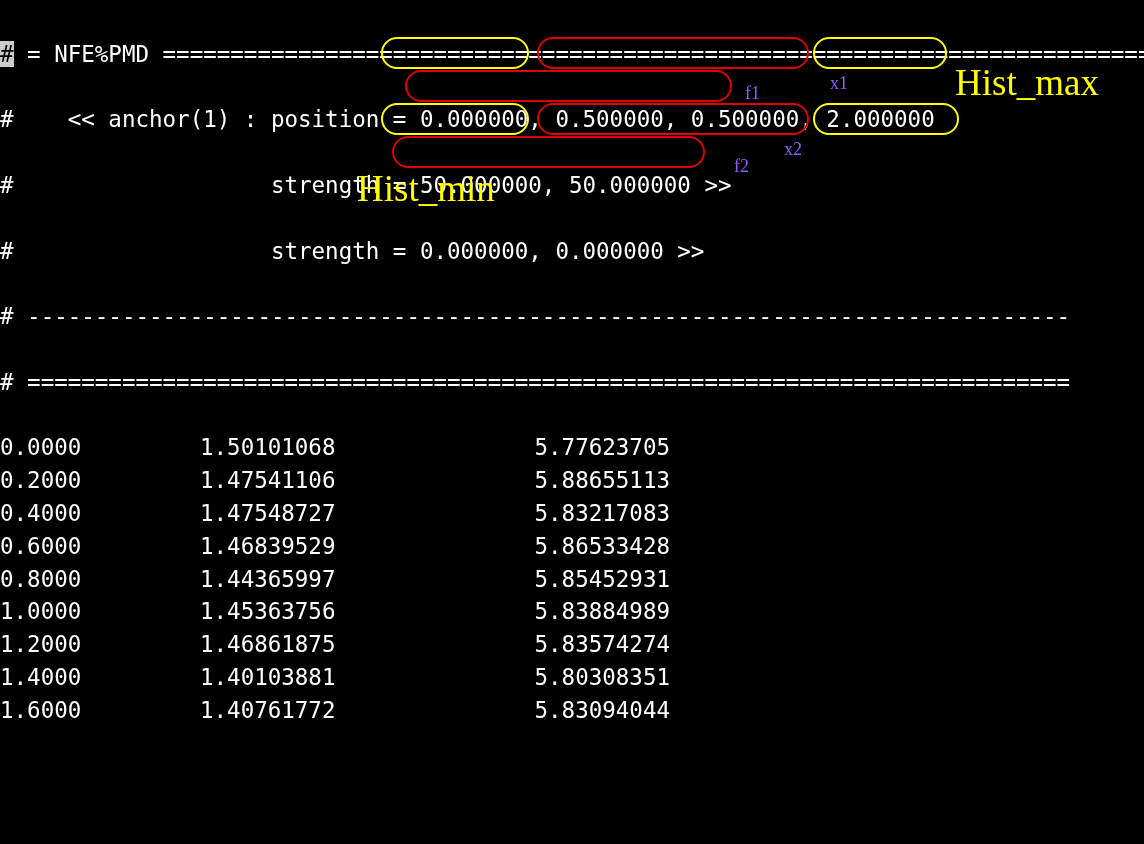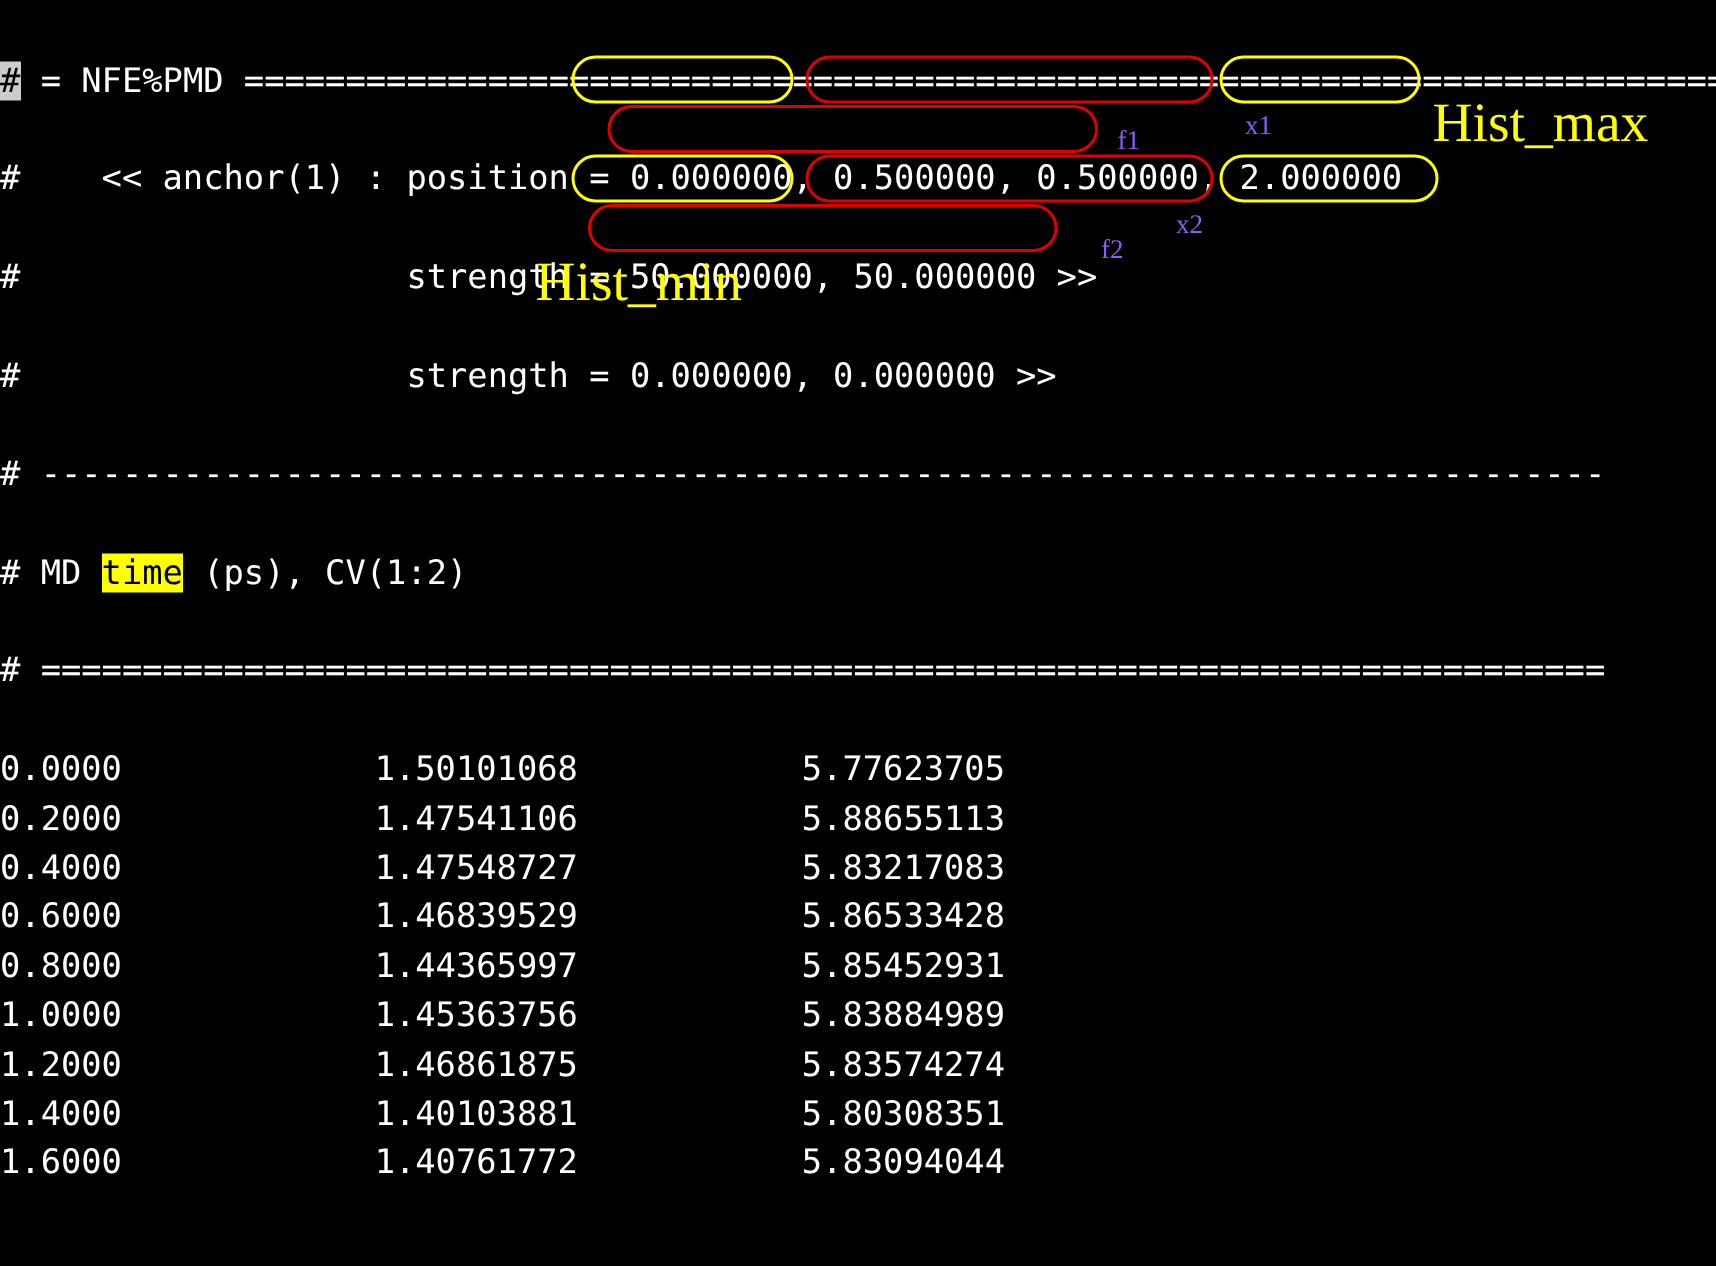--- a/index.html
+++ b/index.html
@@ -24,21 +24,21 @@
     background: #ccc;
     color: #000;
   }
   .hl {
     background: #ffff00;
     color: #000;
   }
   .row { display: block; }
   .cell { display: inline-block; }
   .col0 { width: 200px; text-align: left; }
-  .col1 { width: 235px; text-align: center; }
+  .col1 { width: 235px; text-align: left; }
   .col2 { width: 235px; text-align: right; }
 
   .annot-label {
     position: absolute;
     color: #ffff00;
     font-family: "Times New Roman", Georgia, serif;
     font-size: 37px;
     white-space: nowrap;
   }
   .annot-label-small {
@@ -61,21 +61,20 @@
 </style>
 </head>
 <body>
 
 <div class="terminal">
 <span class="row"><span class="cursor">#</span><span> =</span> <span>NFE%PMD</span><span> ===========================================================================</span></span>
 <span class="row"><span>#</span><span>    &lt;&lt; anchor(1) : position =</span><span> 0.000000,</span><span> 0.500000, 0.500000,</span><span> 2.000000</span></span>
 <span class="row"><span>#</span><span>                   strength =</span><span> 50.000000, 50.000000 &gt;&gt;</span></span>
 <span class="row"><span>#</span><span>                   strength =</span><span> 0.000000, 0.000000 &gt;&gt;</span></span>
 <span class="row"><span>#</span><span> -----------------------------------------------------------------------------</span></span>
-<span class="row"><span>#</span><span> MD </span><span class="hl">time</span><span> (ps), CV(1:2)</span></span>
 <span class="row"><span>#</span><span> =============================================================================</span></span>
 <div id="data-rows"><span class="row"><span class="cell col0">0.0000</span><span class="cell col1">1.50101068</span><span class="cell col2">5.77623705</span></span><span class="row"><span class="cell col0">0.2000</span><span class="cell col1">1.47541106</span><span class="cell col2">5.88655113</span></span><span class="row"><span class="cell col0">0.4000</span><span class="cell col1">1.47548727</span><span class="cell col2">5.83217083</span></span><span class="row"><span class="cell col0">0.6000</span><span class="cell col1">1.46839529</span><span class="cell col2">5.86533428</span></span><span class="row"><span class="cell col0">0.8000</span><span class="cell col1">1.44365997</span><span class="cell col2">5.85452931</span></span><span class="row"><span class="cell col0">1.0000</span><span class="cell col1">1.45363756</span><span class="cell col2">5.83884989</span></span><span class="row"><span class="cell col0">1.2000</span><span class="cell col1">1.46861875</span><span class="cell col2">5.83574274</span></span><span class="row"><span class="cell col0">1.4000</span><span class="cell col1">1.40103881</span><span class="cell col2">5.80308351</span></span><span class="row"><span class="cell col0">1.6000</span><span class="cell col1">1.40761772</span><span class="cell col2">5.83094044</span></span></div>
 </div>
 
 <div class="oval yellow" style="left:381px; top:37px; width:148px; height:32px;"></div>
 <div class="oval red" style="left:537px; top:37px; width:272px; height:32px;"></div>
 <div class="oval yellow" style="left:813px; top:37px; width:134px; height:32px;"></div>
 <div class="oval red" style="left:405px; top:70px; width:327px; height:32px;"></div>
 <div class="oval yellow" style="left:381px; top:103px; width:148px; height:32px;"></div>
 <div class="oval red" style="left:537px; top:103px; width:272px; height:32px;"></div>

